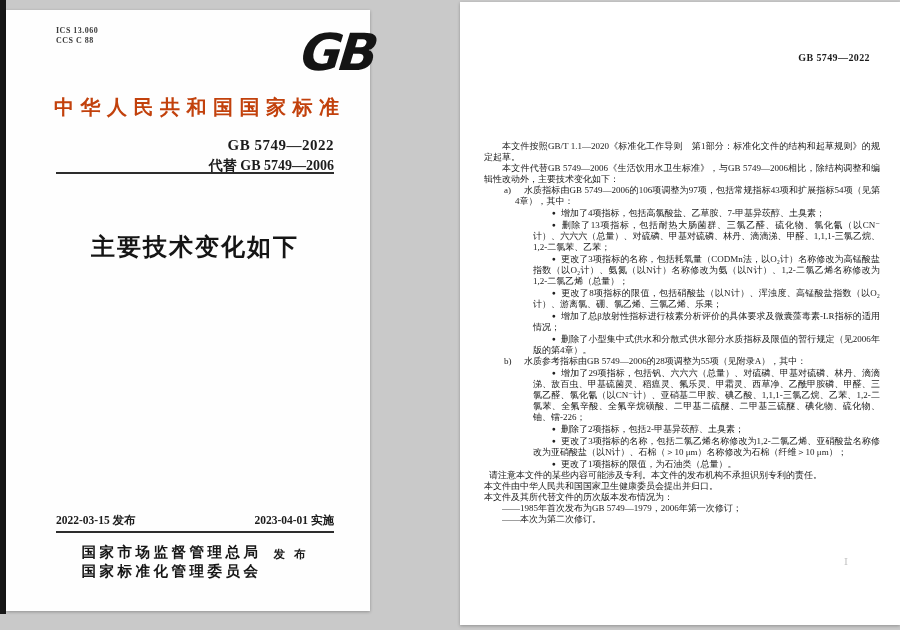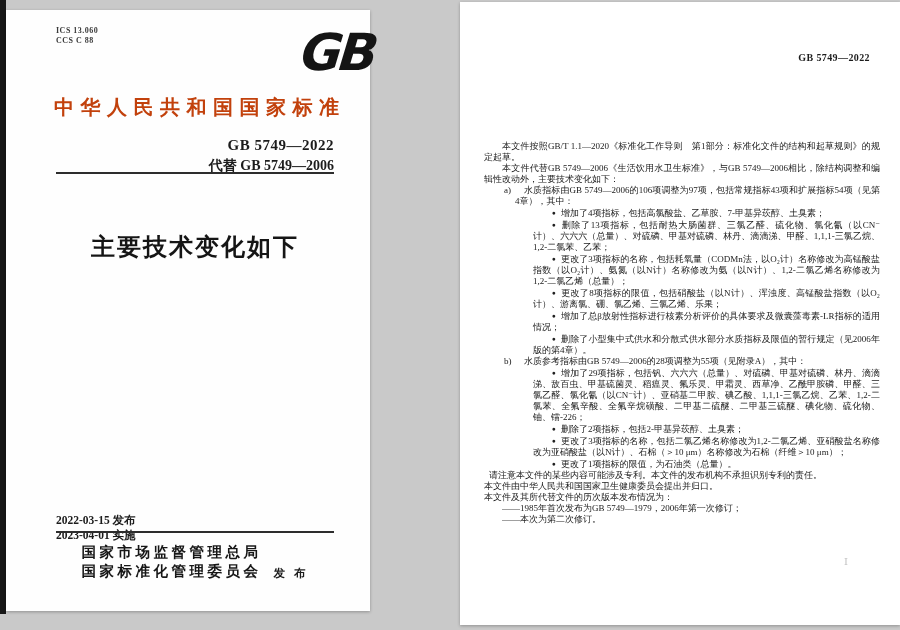--- a/index.html
+++ b/index.html
@@ -26,22 +26,22 @@
     letter-spacing:-4px; color:#141414; transform:skewX(-6deg); text-align:center;
   }
   .cover-heading { left:48px; top:84px; width:362px; font-size:20px; font-weight:bold; letter-spacing:6.5px; white-space:nowrap; color:#c2410c; }
   .std-no   { right:36px; top:127px; font-size:15px; font-weight:bold; letter-spacing:.5px; }
   .replaces { right:36px; top:147px; font-size:14px;  font-weight:bold; }
   .rule { left:50px; right:36px; height:2px; background:#2d2d2d; }
   .rule-top    { top:162px; }
   .rule-bottom { top:521px; }
   .cover-title    { left:50px; right:36px; top:221px; text-align:center; font-size:24px; font-weight:bold; letter-spacing:2px; color:#151515; }
   .cover-subtitle { left:50px; right:36px; top:272px; text-align:center; font-size:10.5px; font-weight:bold; letter-spacing:.3px; }
-  .date-row { left:50px; right:36px; top:503px; display:flex; justify-content:space-between; font-size:11.5px; font-weight:bold;flex-direction:column; }
-  .issuer-row { left:50px; right:36px; top:533px; display:flex; justify-content:center; align-items:flex-end; gap:12px; }
+  .date-row { left:50px; right:36px; top:503px; display:flex; justify-content:space-between; font-size:11.5px; font-weight:bold; }
+  .issuer-row { left:50px; right:36px; top:533px; display:flex; justify-content:center; align-items:flex-start; gap:12px; }
   .issuer-lines { font-size:14.5px; font-weight:bold; letter-spacing:3.5px; line-height:19px; color:#161616; }
   .publish-label { font-size:11.5px; font-weight:bold; letter-spacing:3px; padding-top:4px; }
 
   
   .fw-header  { right:30px; top:50px; font-size:10px; font-weight:bold; letter-spacing:.4px; }
   .fw-heading { left:0; right:0; top:101px; text-align:center; font-size:15px; font-weight:bold; color:#111; }
   .fw-body { left:24px; right:20px; top:139px; font-size:9px; line-height:11px; text-align:justify; color:#202020; }
   .fw-p   { text-indent:18px; }
   .fw-item { position:relative; padding-left:31px; text-indent:9px; }
   .fw-item .item-label { position:absolute; left:20px; top:0; text-indent:0; }

